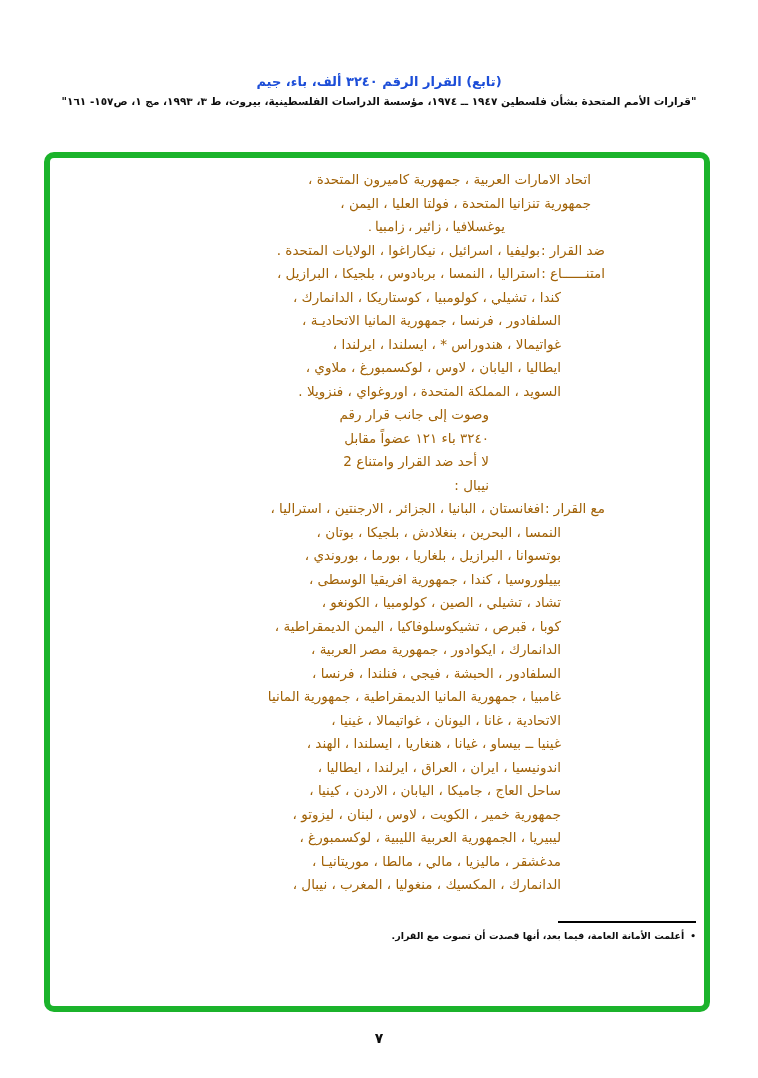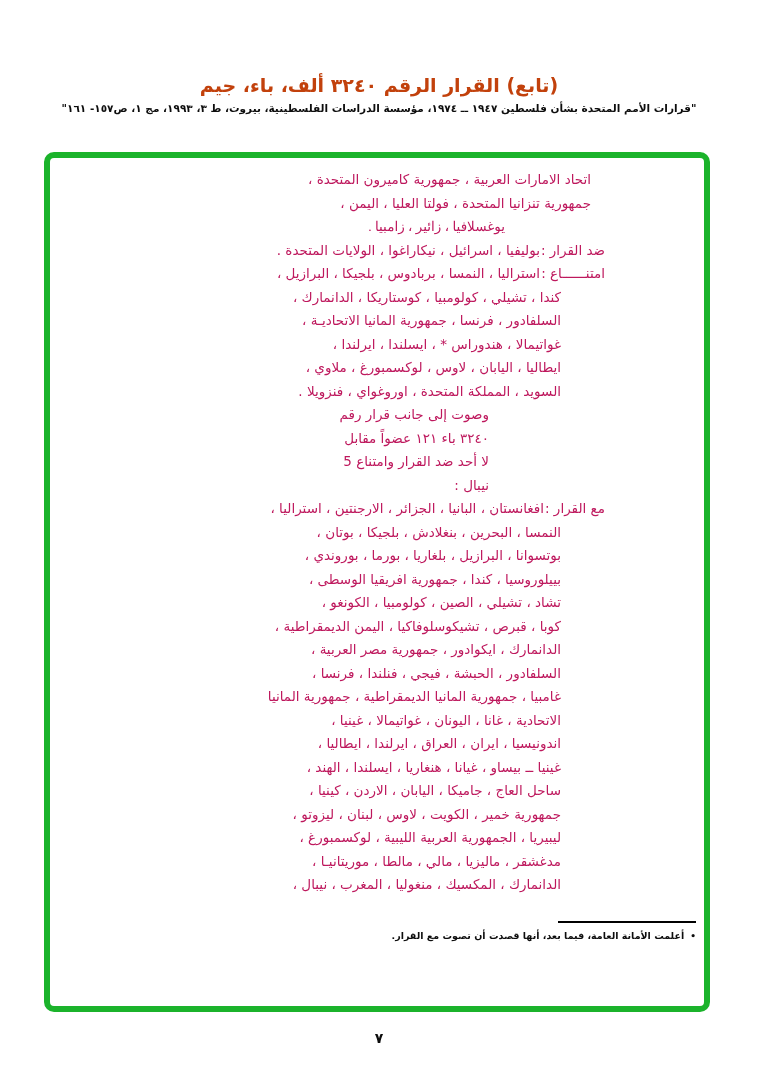--- a/index.html
+++ b/index.html
@@ -1,29 +1,29 @@
 <!DOCTYPE html>
 <html lang="ar"><head>
 <meta charset="utf-8">
 <style>
   html,body { margin:0; padding:0; background:#ffffff; }
   .page {
     position:relative; width:758px; height:1078px; background:#ffffff;
     font-family:"DejaVu Sans", sans-serif; overflow:hidden; color:#161616;
   }
   .header { position:absolute; top:74px; left:0; right:0; text-align:center; direction:rtl; }
-  .title  { font-size:19px; font-weight:bold; letter-spacing:0; color:#c2410c; }
+  .title  { font-size:13px; font-weight:bold; letter-spacing:0; color:#1d4ed8; }
   .subtitle { margin-top:6px; font-size:10.5px; font-weight:bold; color:#0d0d0d; }
   .greenbox {
     position:absolute; left:44px; top:152px; width:666px; height:860px;
     border:6px solid #1bb32b; border-radius:10px; box-sizing:border-box; background:#ffffff;
   }
   .textblock {
     position:absolute; top:10px; right:99px; left:55px;
-    direction:rtl; font-size:13.5px; line-height:23.5px; color:#be185d;
+    direction:rtl; font-size:13.5px; line-height:23.5px; color:#a16207;
   }
   .line { text-align:right; white-space:nowrap; }
   .ind-sm   { padding-right:14px; }
   .ind-deep { padding-right:100px;font-family:Liberation Serif, serif; }
   .cont     { padding-right:44px; }
   .vote     { padding-right:116px; }
   .sec-label { margin-left:1px; }
   .foot-rule { position:absolute; right:8px; top:763px; width:138px; height:2px; background:#000; }
   .footnote {
     position:absolute; right:8px; top:772px; direction:rtl; 
@@ -50,34 +50,34 @@
         <div class="line ind-deep">يوغسلافيا ، زائير ، زامبيا .</div>
         <div class="line"><span class="sec-label">ضد القرار :</span>بوليفيا ، اسرائيل ، نيكاراغوا ، الولايات المتحدة .</div>
         <div class="line"><span class="sec-label">امتنــــــاع :</span>استراليا ، النمسا ، بربادوس ، بلجيكا ، البرازيل ،</div>
         <div class="line cont">كندا ، تشيلي ، كولومبيا ، كوستاريكا ، الدانمارك ،</div>
         <div class="line cont">السلفادور ، فرنسا ، جمهورية المانيا الاتحاديـة ،</div>
         <div class="line cont">غواتيمالا ، هندوراس * ، ايسلندا ، ايرلندا ،</div>
         <div class="line cont">ايطاليا ، اليابان ، لاوس ، لوكسمبورغ ، ملاوي ،</div>
         <div class="line cont">السويد ، المملكة المتحدة ، اوروغواي ، فنزويلا .</div>
         <div class="line vote">وصوت إلى جانب قرار رقم</div>
         <div class="line vote">٣٢٤٠ باء ١٢١ عضواً مقابل</div>
-        <div class="line vote">لا أحد ضد القرار وامتناع 5</div>
+        <div class="line vote">لا أحد ضد القرار وامتناع 2</div>
         <div class="line vote">نيبال :</div>
         <div class="line"><span class="sec-label">مع القرار :</span>افغانستان ، البانيا ، الجزائر ، الارجنتين ، استراليا ،</div>
         <div class="line cont">النمسا ، البحرين ، بنغلادش ، بلجيكا ، بوتان ،</div>
         <div class="line cont">بوتسوانا ، البرازيل ، بلغاريا ، بورما ، بوروندي ،</div>
         <div class="line cont">بييلوروسيا ، كندا ، جمهورية افريقيا الوسطى ،</div>
         <div class="line cont">تشاد ، تشيلي ، الصين ، كولومبيا ، الكونغو ،</div>
         <div class="line cont">كوبا ، قبرص ، تشيكوسلوفاكيا ، اليمن الديمقراطية ،</div>
         <div class="line cont">الدانمارك ، ايكوادور ، جمهورية مصر العربية ،</div>
         <div class="line cont">السلفادور ، الحبشة ، فيجي ، فنلندا ، فرنسا ،</div>
         <div class="line cont">غامبيا ، جمهورية المانيا الديمقراطية ، جمهورية المانيا</div>
         <div class="line cont">الاتحادية ، غانا ، اليونان ، غواتيمالا ، غينيا ،</div>
+        <div class="line cont">غينيا ــ بيساو ، غيانا ، هنغاريا ، ايسلندا ، الهند ،</div>
         <div class="line cont">اندونيسيا ، ايران ، العراق ، ايرلندا ، ايطاليا ،</div>
-        <div class="line cont">غينيا ــ بيساو ، غيانا ، هنغاريا ، ايسلندا ، الهند ،</div>
         <div class="line cont">ساحل العاج ، جاميكا ، اليابان ، الاردن ، كينيا ،</div>
         <div class="line cont">جمهورية خمير ، الكويت ، لاوس ، لبنان ، ليزوتو ،</div>
         <div class="line cont">ليبيريا ، الجمهورية العربية الليبية ، لوكسمبورغ ،</div>
         <div class="line cont">مدغشقر ، ماليزيا ، مالي ، مالطا ، موريتانيـا ،</div>
         <div class="line cont">الدانمارك ، المكسيك ، منغوليا ، المغرب ، نيبال ،</div>
       </div>
     <div class="foot-rule"></div>
     <div class="footnote">
       <span class="bullet">•</span><span>أعلمت الأمانة العامة، فيما بعد، أنها قصدت أن تصوت مع القرار.</span>
     </div>

